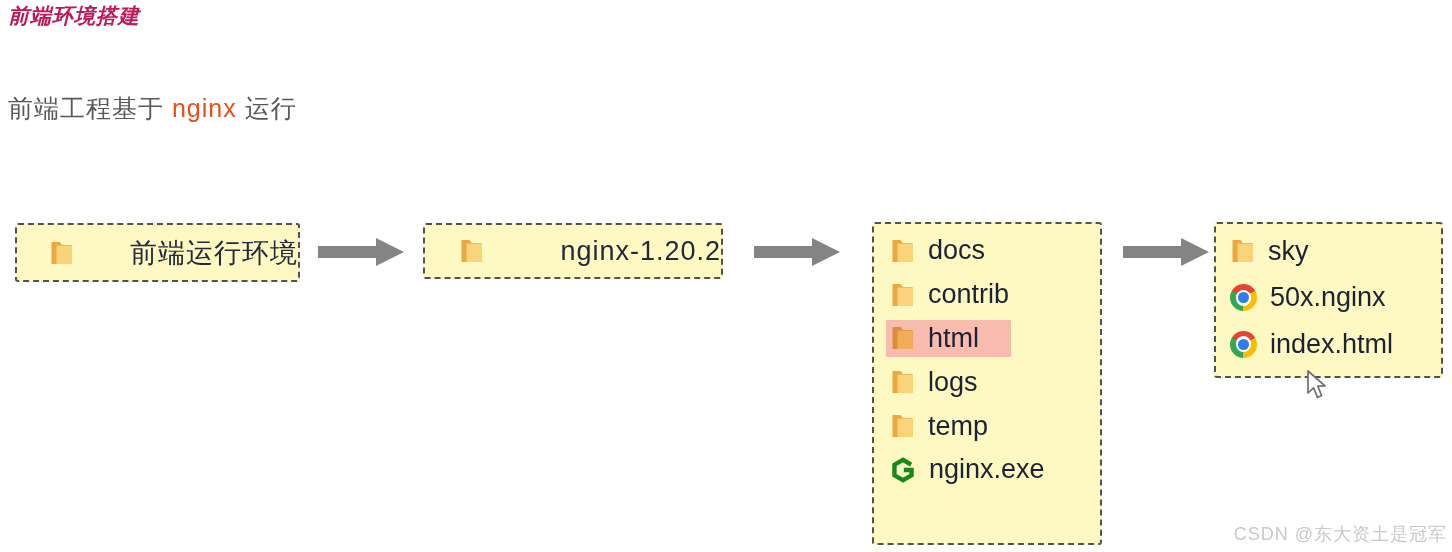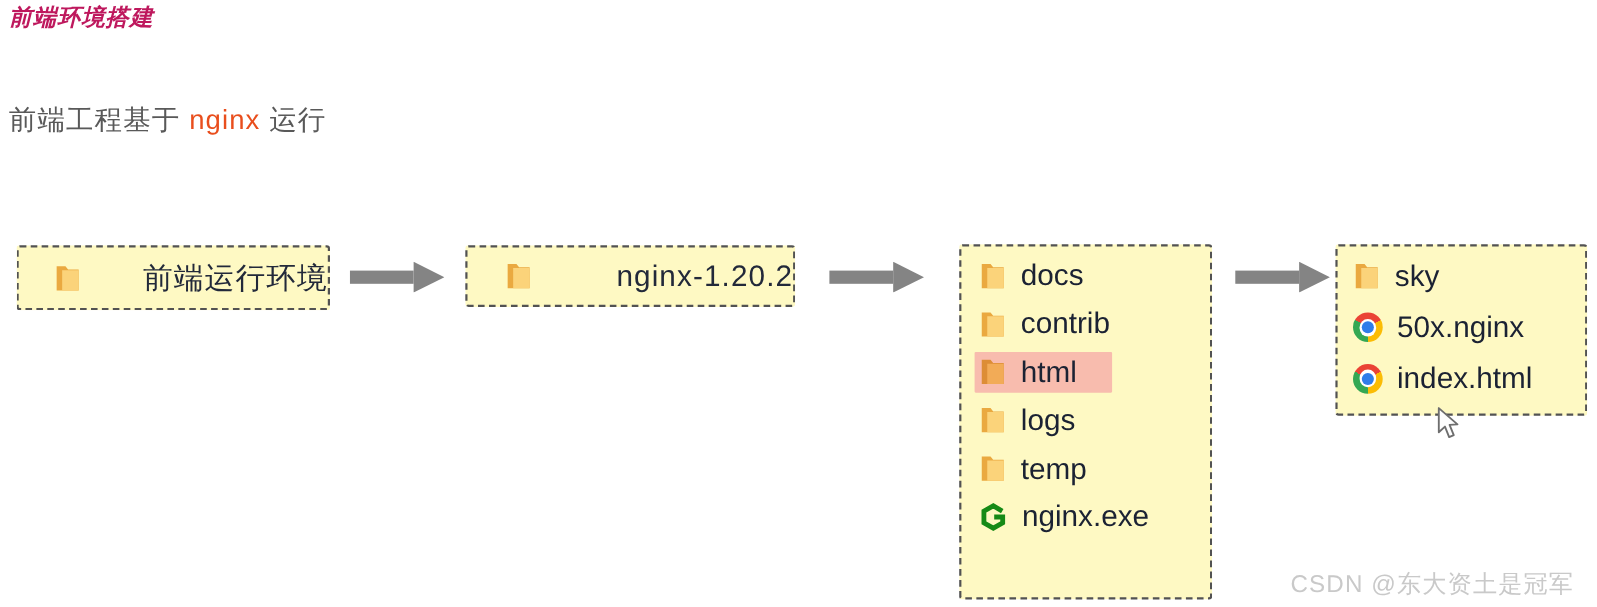--- a/index.html
+++ b/index.html
@@ -59,22 +59,22 @@
   .chrome::after{content:"";position:absolute;inset:30%;background:#2f7de9;border-radius:50%;}
   .nginx-g{width:26px;height:26px;flex:0 0 auto;}
   
   .arrow{position:absolute;top:238px;height:28px;}
   .arrow1{left:318px;width:86px;}
   .arrow2{left:753px;width:88px;}
   .arrow3{left:1120px;width:92px;}
   
   .cursor{position:absolute;left:1305px;top:369px;width:24px;height:34px;}
   .watermark{
-    position:absolute;right:21px;bottom:6px;
-    font-size:22px;color:#c9c9c9;letter-spacing:1px;
+    position:absolute;right:5px;bottom:6px;
+    font-size:18px;color:#c9c9c9;letter-spacing:1px;
     text-shadow:0 1px 0 #ffffff;
   }
 </style>
 </head>
 <body>
 
 <div class="canvas">
 
   <h1 class="title">前端环境搭建</h1>
 

